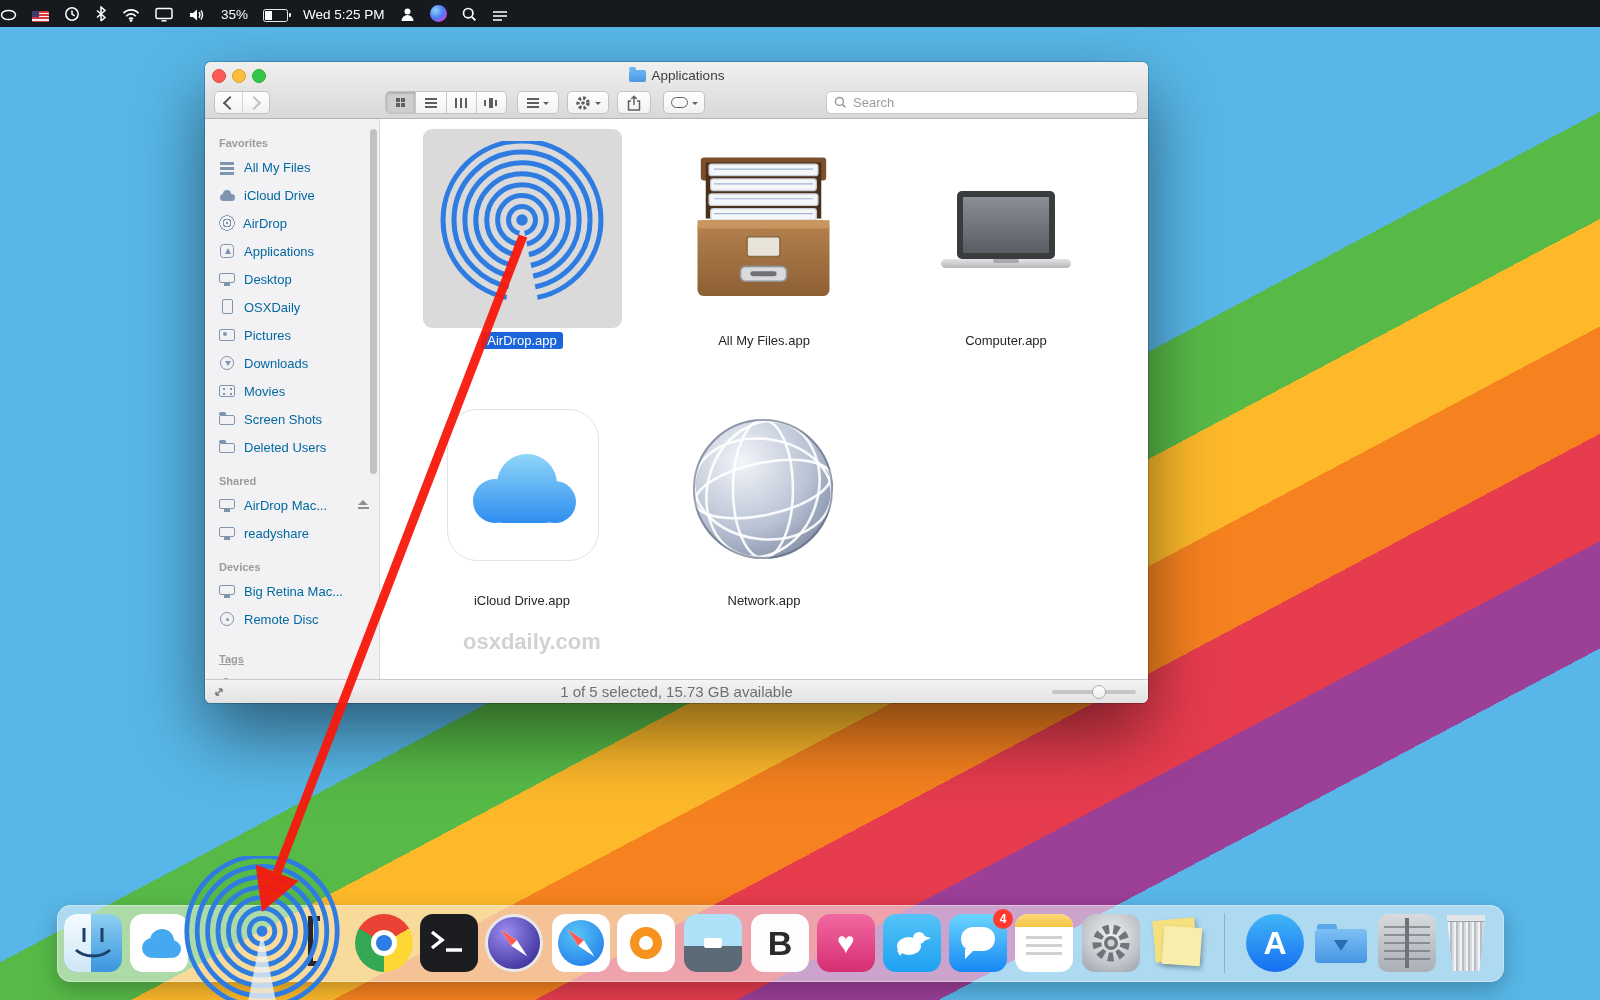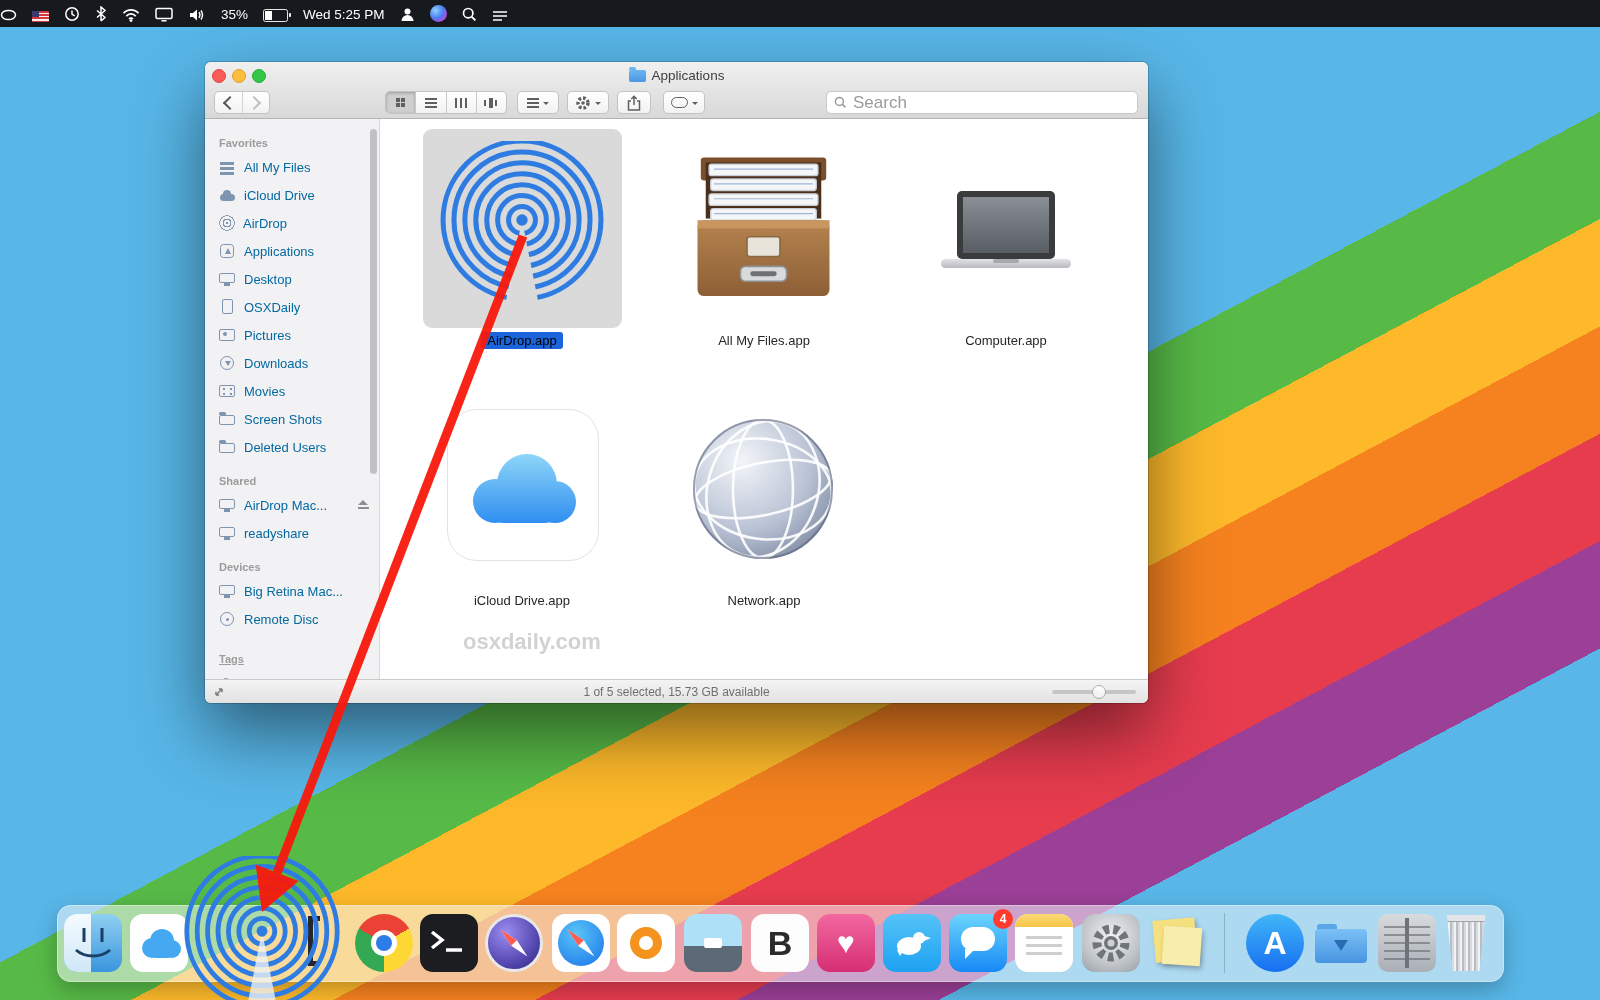--- a/index.html
+++ b/index.html
@@ -71,21 +71,21 @@
   .icf{width:14px;height:10px;background-image:linear-gradient(#5f5f5f,#5f5f5f),linear-gradient(#5f5f5f,#5f5f5f),linear-gradient(#5f5f5f,#5f5f5f);
     background-size:2px 6px,4px 10px,2px 6px;background-position:0 2px,5px 0,11px 2px;background-repeat:no-repeat;}
   .caret{width:0;height:0;border:3.5px solid transparent;border-top-color:#5f5f5f;margin-left:4px;margin-top:4px;}
   .arrbtn{left:312px;width:42px;}
   .actbtn{left:362px;width:42px;}
   .sharebtn{left:412px;width:34px;}
   .tagsbtn{left:458px;width:42px;}
   .pill{width:15px;height:9px;border:1.5px solid #5f5f5f;border-radius:6px;}
   .search{position:absolute;top:3px;right:10px;width:312px;height:23px;box-sizing:border-box;}
   .search input{width:100%;height:100%;box-sizing:border-box;border:1px solid #c8c8c8;border-radius:5px;
-    padding:0 8px 0 26px;font-size:17px;color:#333;background:#fff;outline:none;font-family:inherit;}
+    padding:0 8px 0 26px;font-size:13px;color:#333;background:#fff;outline:none;font-family:inherit;}
   .search input::placeholder{color:#9b9b9b;}
   .search svg{position:absolute;left:8px;top:5px;}
 
   
   .sidebar{position:absolute;left:0;top:57px;width:175px;height:562px;box-sizing:border-box;
     background:#f2f1f3;border-right:1px solid #d8d8d8;overflow:hidden;padding-top:8px;}
   .sb-h{margin:10px 0 4px 14px;font-size:11px;font-weight:bold;color:#9c9c9c;}
   .sb-h.gap{margin-top:14px;}
   .sb-h.gap2{margin-top:20px;text-decoration:underline;}
   .sb-row{height:28px;display:flex;align-items:center;padding-left:14px;gap:8px;}
@@ -118,29 +118,29 @@
   .eject::before{content:'';position:absolute;left:0;top:0;border-left:5.5px solid transparent;border-right:5.5px solid transparent;border-bottom:5px solid #8e8e8e;}
   .eject::after{content:'';position:absolute;left:0;top:7px;width:11px;height:2.2px;background:#8e8e8e;}
   .sb-scroll{position:absolute;right:2px;top:10px;width:7px;height:345px;border-radius:4px;
     background:rgba(0,0,0,.2);}
 
   
   .main{position:absolute;left:176px;top:57px;right:0;height:562px;background:#fff;overflow:hidden;}
   .sel-box{position:absolute;left:42px;top:10px;width:199px;height:199px;background:#dadada;border-radius:9px;}
   .ad-svg{position:absolute;left:57px;top:22px;}
   .file-label{position:absolute;width:200px;text-align:center;font-size:13px;color:#262626;}
-  .hl{background:#1c64d9;color:#000000;border-radius:3px;padding:1px 6px;}
+  .hl{background:#1c64d9;color:#ffffff;border-radius:3px;padding:1px 6px;}
   .icloud-box{position:absolute;left:66px;top:290px;width:150px;height:150px;background:#fff;
     border:1px solid #e2e2e2;border-radius:30px;display:flex;align-items:center;justify-content:center;}
   .watermark{position:absolute;left:82px;top:510px;font-size:22px;font-weight:bold;color:#d2d2d2;}
 
   
   .statusbar{position:absolute;left:0;right:0;bottom:0;height:23px;
     background:linear-gradient(#f4f4f4,#e2e2e2);border-top:1px solid #c9c9c9;
-    display:flex;align-items:center;justify-content:center;font-size:12px;color:#6f6f6f;}
+    display:flex;align-items:center;justify-content:center;font-size:15px;color:#6f6f6f;}
   .resize-ic{position:absolute;left:8px;top:6px;}
   .slider{position:absolute;right:12px;top:10px;width:84px;height:4px;background:#c6c6c6;border-radius:2px;}
   .knob{position:absolute;left:40px;top:-5px;width:14px;height:14px;border-radius:50%;
     background:linear-gradient(#fff,#eee);border:1px solid #aaa;box-sizing:border-box;}
 
   
   .dock{position:absolute;left:57px;top:905px;width:1445px;height:75px;z-index:30;
     background:rgba(244,245,247,.55);border-radius:14px;border:1px solid rgba(255,255,255,.35);
     box-shadow:0 8px 22px rgba(0,0,0,.25);}
   .di{position:absolute;top:8px;width:58px;height:58px;border-radius:13px;}

